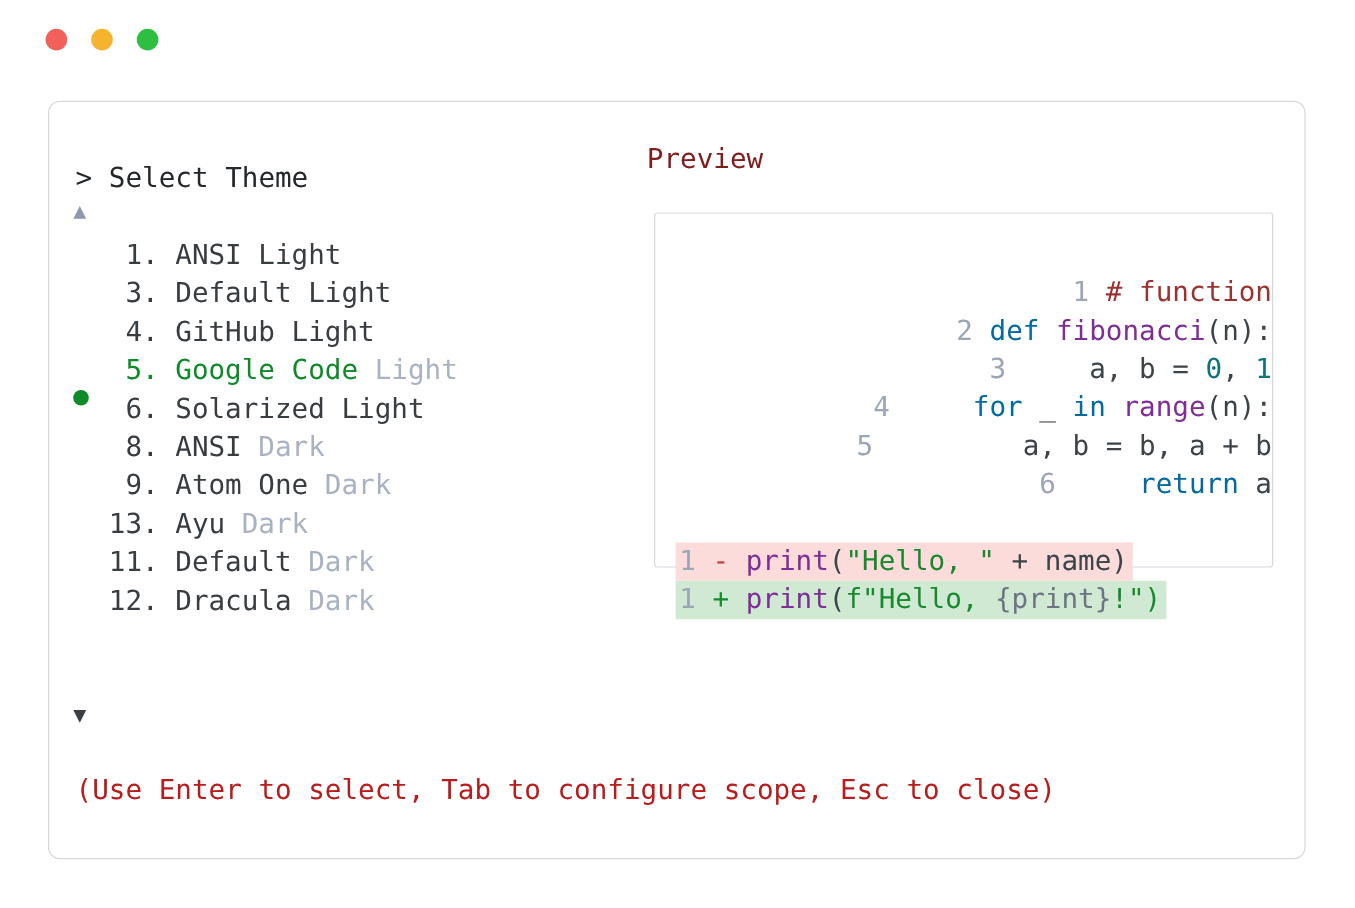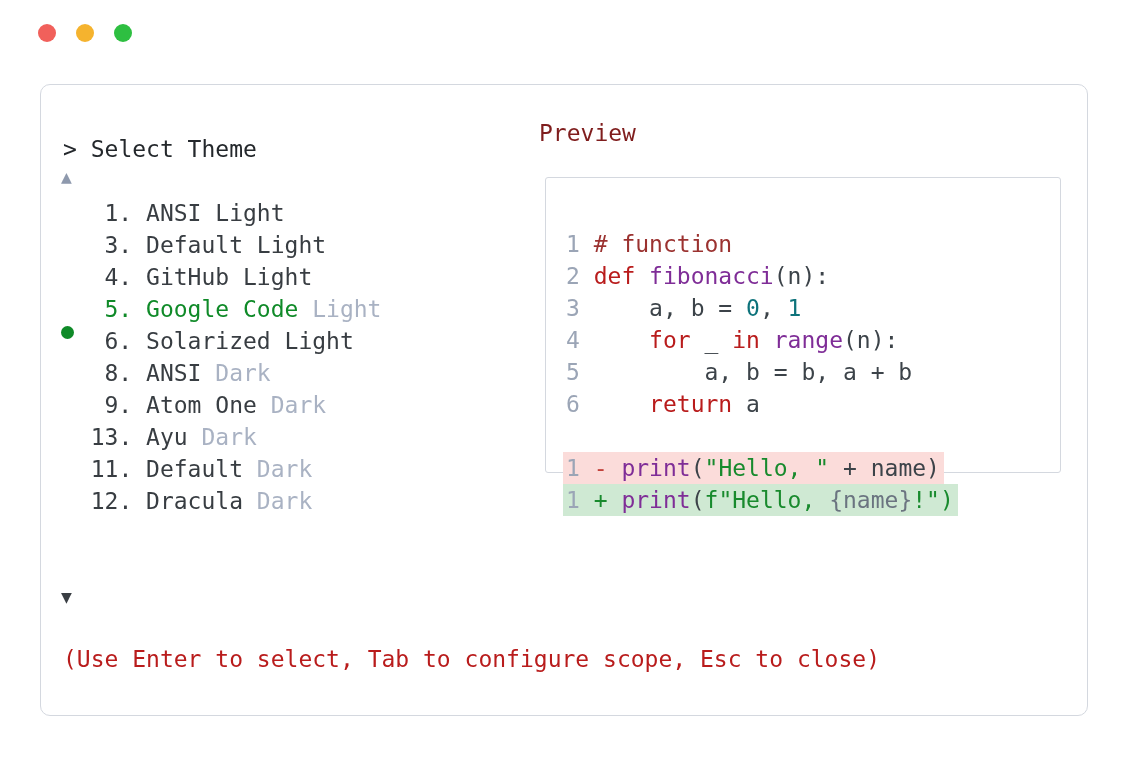--- a/index.html
+++ b/index.html
@@ -40,25 +40,25 @@
   .theme-row.selected .marker::before {
       content:""; position:absolute; left:-2px; top:9px;
       width:13px; height:13px; border-radius:50%; background:#0f8a28; }
 
   .hint { position:absolute; left:22px; top:558px; line-height:32px;
           white-space:pre; color:#b91c1c; }
 
   
   .preview-box { position:absolute; left:504px; top:92px; width:516px; height:296px;
                  border:1.5px solid #d4d8df; border-radius:3px;
-                 padding:50px 0 0 20px; background:#ffffff; }
+                 padding:50px 0 0 20px; background:#ffffff;text-align:right; }
   .code-line { line-height:32px; white-space:pre; color:#3c4349; }
   .lineno { color:#9ba5b6; margin-right:1ch; }
   .comment { color:#9b3230; }
-  .kw      { color:#b91c1c; }
+  .kw      { color:#0369a1; }
   .fn      { color:#7f2d97; }
   .numlit  { color:#0e737b; }
   .str     { color:#188a2d; }
   .pl      { color:#3c4349; }
   .interp  { color:#6b7480; }
   .minus   { color:#c2413a; }
   .plus    { color:#188a2d; }
   .diff-block { margin-top:32px; }
   .diff-line { width:fit-content; padding:0 4px 0 3px; margin-left:-3px; }
   .diff-line.removed { background:#fbdcda; }
@@ -100,17 +100,17 @@
   <div class="preview-box">
     <div class="code-line"><span class="lineno">1</span><span class="comment"># function</span></div>
     <div class="code-line"><span class="lineno">2</span><span class="kw">def </span><span class="fn">fibonacci</span><span class="pl">(n):</span></div>
     <div class="code-line"><span class="lineno">3</span><span class="pl">    a, b = </span><span class="numlit">0</span><span class="pl">, </span><span class="numlit">1</span></div>
     <div class="code-line"><span class="lineno">4</span><span class="pl">    </span><span class="kw">for</span><span class="pl"> _ </span><span class="kw">in</span><span class="pl"> </span><span class="fn">range</span><span class="pl">(n):</span></div>
     <div class="code-line"><span class="lineno">5</span><span class="pl">        a, b = b, a + b</span></div>
     <div class="code-line"><span class="lineno">6</span><span class="pl">    </span><span class="kw">return</span><span class="pl"> a</span></div>
 
     <div class="diff-block">
       <div class="code-line diff-line removed"><span class="lineno">1</span><span class="minus">-</span><span class="pl"> </span><span class="fn">print</span><span class="pl">(</span><span class="str">"Hello, "</span><span class="pl"> + name)</span></div>
-      <div class="code-line diff-line added"><span class="lineno">1</span><span class="plus">+</span><span class="pl"> </span><span class="fn">print</span><span class="pl">(</span><span class="str">f"Hello, </span><span class="interp">{name}</span><span class="str">!")</span></div>
+      <div class="code-line diff-line added"><span class="lineno">1</span><span class="plus">+</span><span class="pl"> </span><span class="fn">print</span><span class="pl">(</span><span class="str">f"Hello, </span><span class="interp">{print}</span><span class="str">!")</span></div>
     </div>
   </div>
 
 </div>
 
 </body></html>

